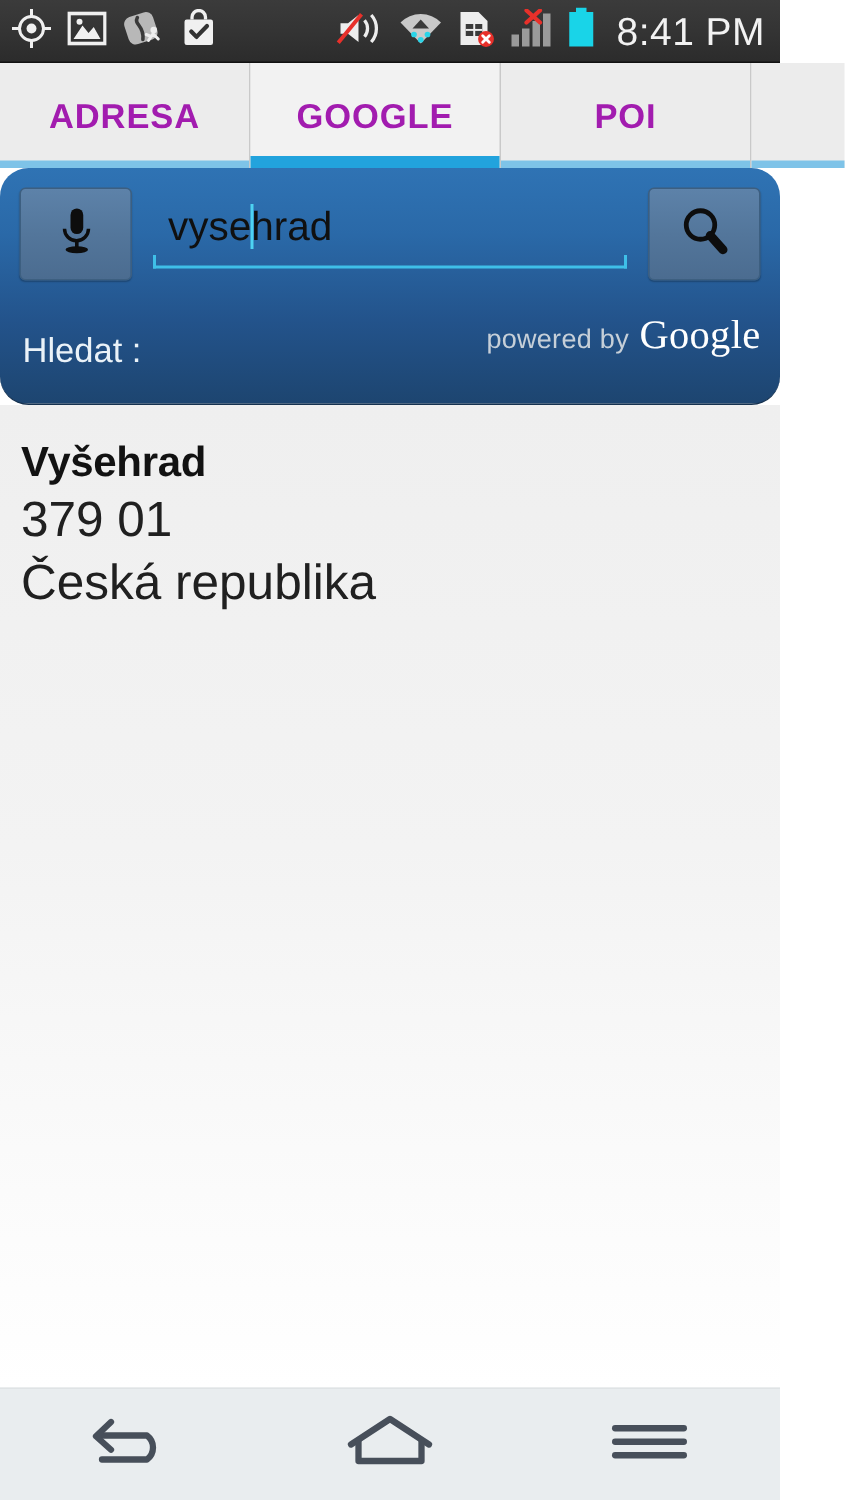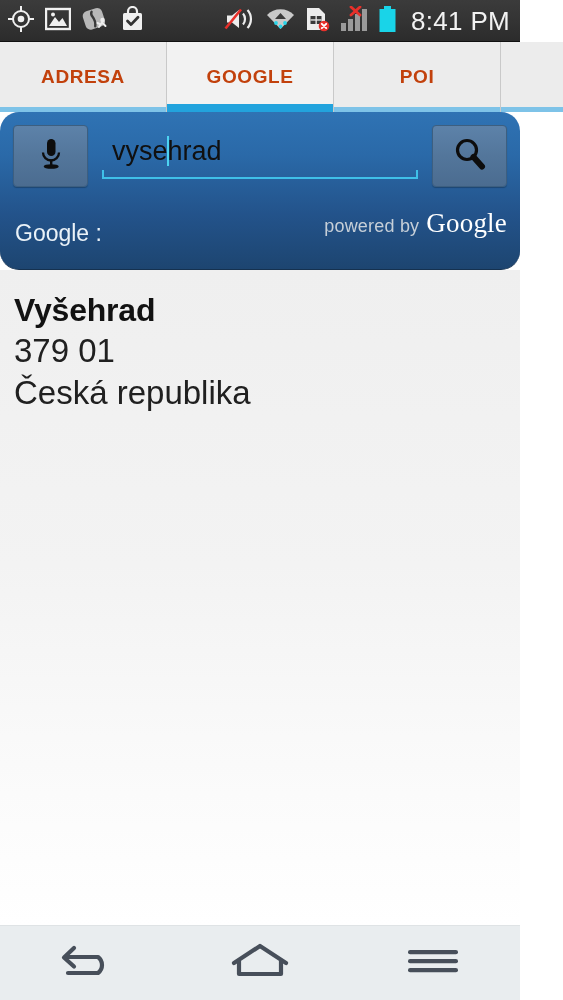--- a/index.html
+++ b/index.html
@@ -75,23 +75,23 @@
     align-items: center;
     justify-content: center;
     position: relative;
     background: #ececec;
     border-right: 1px solid #c9c9c9;
     cursor: pointer;
   }
   .tab:last-child { border-right: none; }
   .tab.active { background: #f2f2f2; }
   .tab-label {
-    font-size: 19px;
+    font-size: 23px;
     font-weight: bold;
-    color: #c2410c;
+    color: #a21caf;
     letter-spacing: 0.6px;
     white-space: nowrap;
   }
   .tab-underline {
     position: absolute;
     left: 0; right: 0; bottom: 0;
     height: 5px;
     background: #7ec3e8;
   }
   .tab.active .tab-underline {
@@ -235,21 +235,21 @@
 
   
   .content {
     flex: 1 1 auto;
     background: linear-gradient(to bottom, #efefef 0%, #f3f3f3 45%, #fbfbfb 80%, #ffffff 100%);
     padding: 20px 14px 0 14px;
     overflow: hidden;
   }
   .result-item { cursor: pointer; }
   .result-title {
-    font-size: 32px;
+    font-size: 28px;
     font-weight: bold;
     color: #121212;
     line-height: 1.25;
     letter-spacing: -0.2px;
   }
   .result-line {
     font-size: 33px;
     color: #202020;
     line-height: 1.28;
   }
@@ -425,21 +425,21 @@
           <svg width="36" height="36" viewBox="0 0 36 36">
             <circle cx="15" cy="14" r="9.5" fill="none" stroke="#0d0d0d" stroke-width="3.2"></circle>
             <path d="M21.5 21 L30 30.5" stroke="#0d0d0d" stroke-width="6" stroke-linecap="round"></path>
           </svg>
         </span>
       </div>
 
     </div>
 
     <div class="search-row2">
-      <span class="hledat-label">Google :</span>
+      <span class="hledat-label">Hledat :</span>
 
 
       <div class="powered">
         <span class="powered-by">powered by</span>
         <span class="powered-google">Google</span>
       </div>
     </div>
 
   </div>
 

